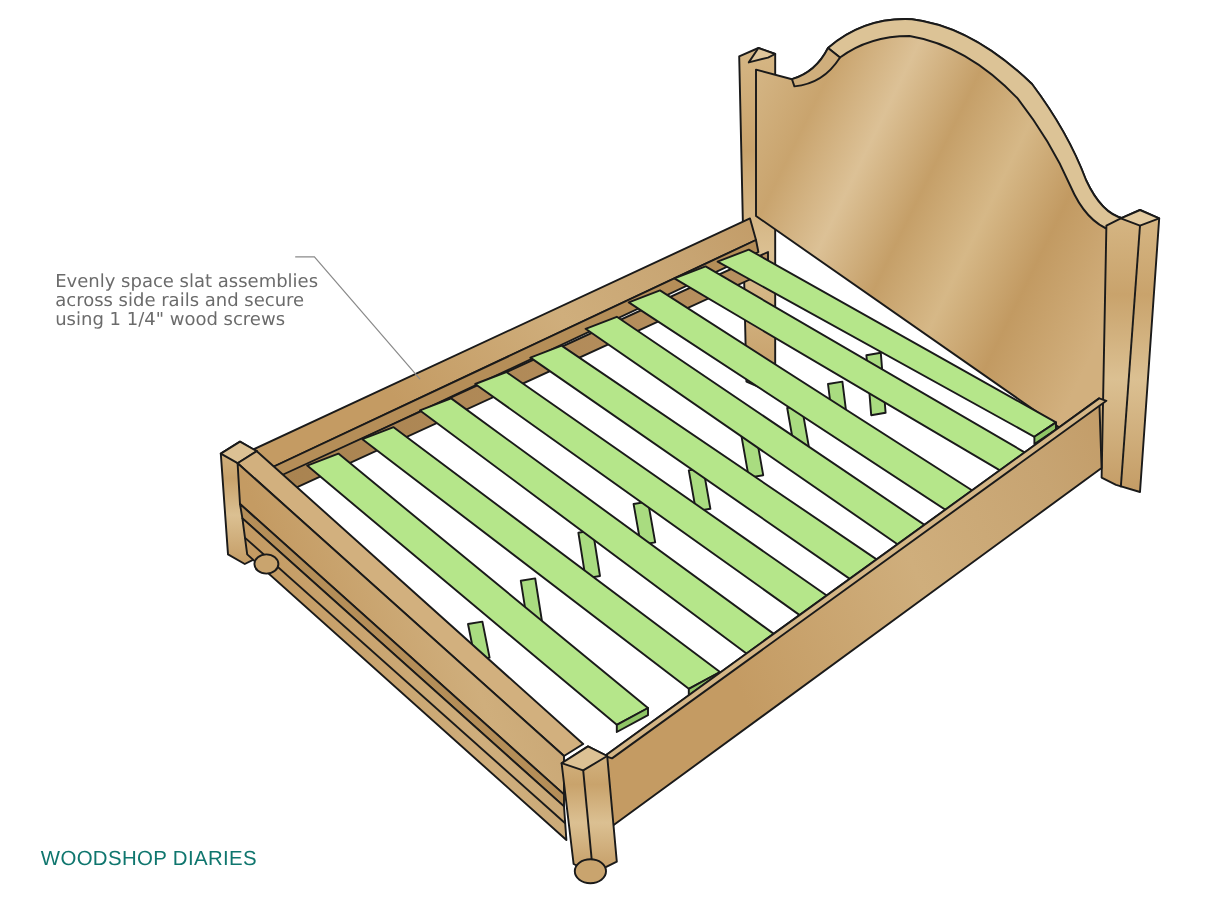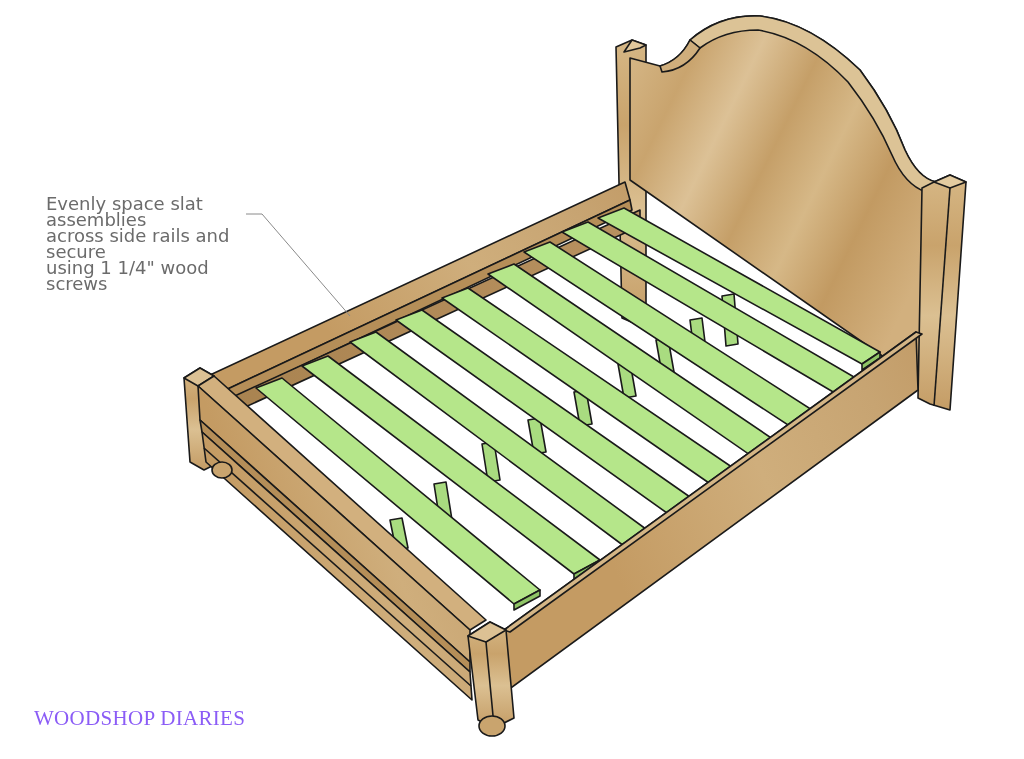--- a/index.html
+++ b/index.html
@@ -1,26 +1,26 @@
 <!DOCTYPE html>
 <html><head>
 <meta charset="utf-8">
 <style>
   html, body { margin: 0; padding: 0; background: #ffffff; }
   body { width: 1024px; height: 759px; position: relative; overflow: hidden; font-family: "Liberation Sans", sans-serif; }
   .canvas { position: absolute; left: 0; top: 0; width: 1024px; height: 759px; }
   .annotation {
-    position: absolute; left: 46px; top: 196px; width: 220px;
-    font-family: "DejaVu Sans", sans-serif; font-size: 18px; line-height: 16px;
+    position: absolute; left: 46px; top: 226px; width: 220px;
+    font-family: "DejaVu Sans", sans-serif; font-size: 15px; line-height: 16px;
     color: #6b6b6b; white-space: pre-line;
   }
   .brand {
     position: absolute; left: 34px; top: 706px;
-    font-family: Liberation Serif, serif; font-size: 21px; letter-spacing: 0.3px;
-    color: #8b5cf6; font-weight: 300;
+    font-family: Liberation Sans, sans-serif; font-size: 17px; letter-spacing: 0.3px;
+    color: #0f766e; font-weight: 300;
   }
   svg .ol { stroke: #1a1a1a; stroke-width: 1.6; stroke-linejoin: round; }
 </style>
 </head>
 <body>
 
 <svg class="canvas" viewBox="0 0 1024 759" width="1024" height="759" xmlns="http://www.w3.org/2000/svg">
   <defs>
     <linearGradient id="woodHead" x1="0" y1="0" x2="1" y2="0.6">
       <stop offset="0" stop-color="#d8bb8c"></stop>

